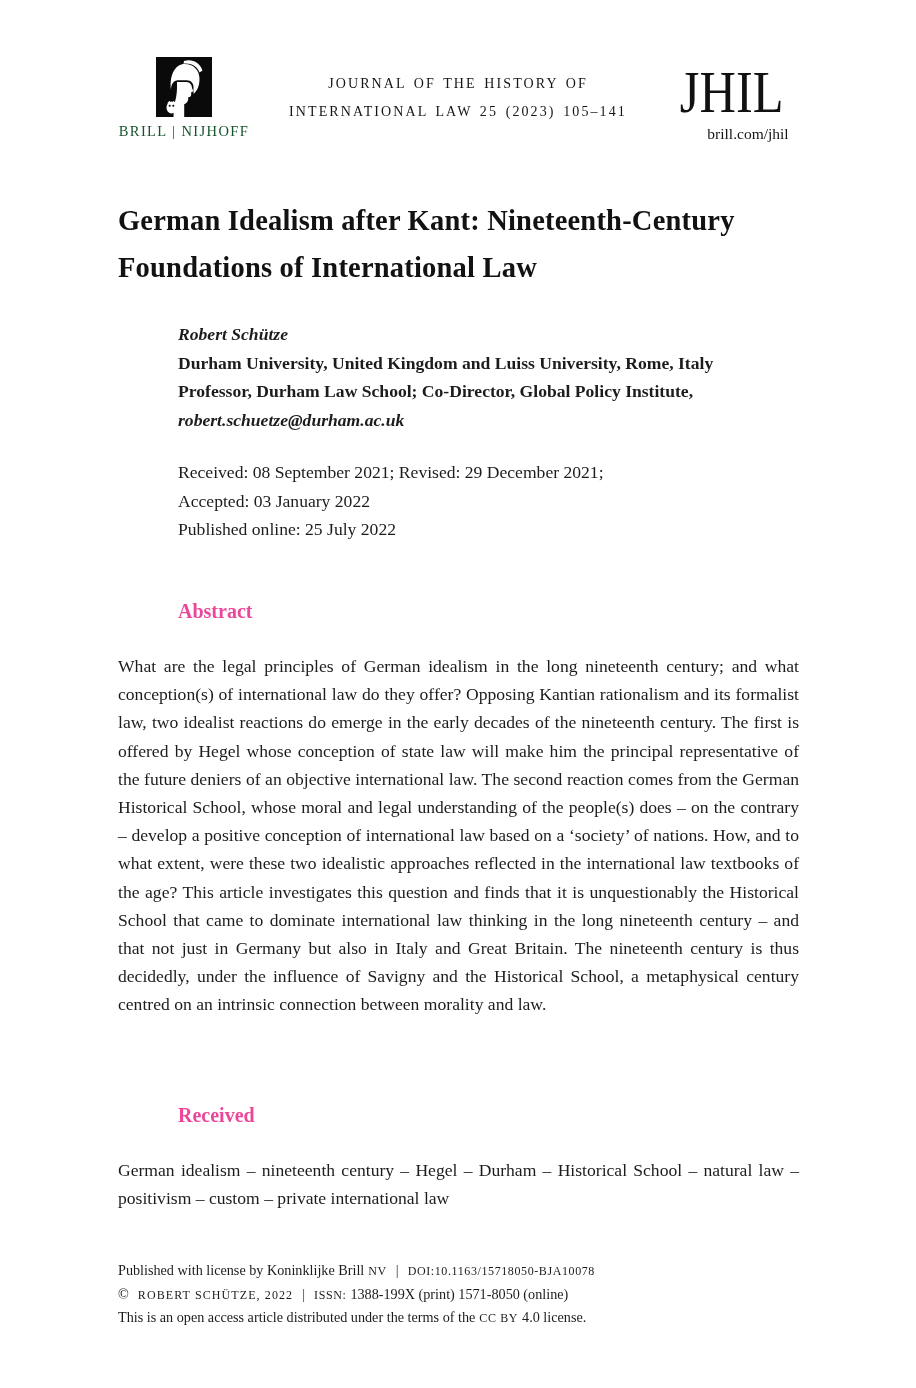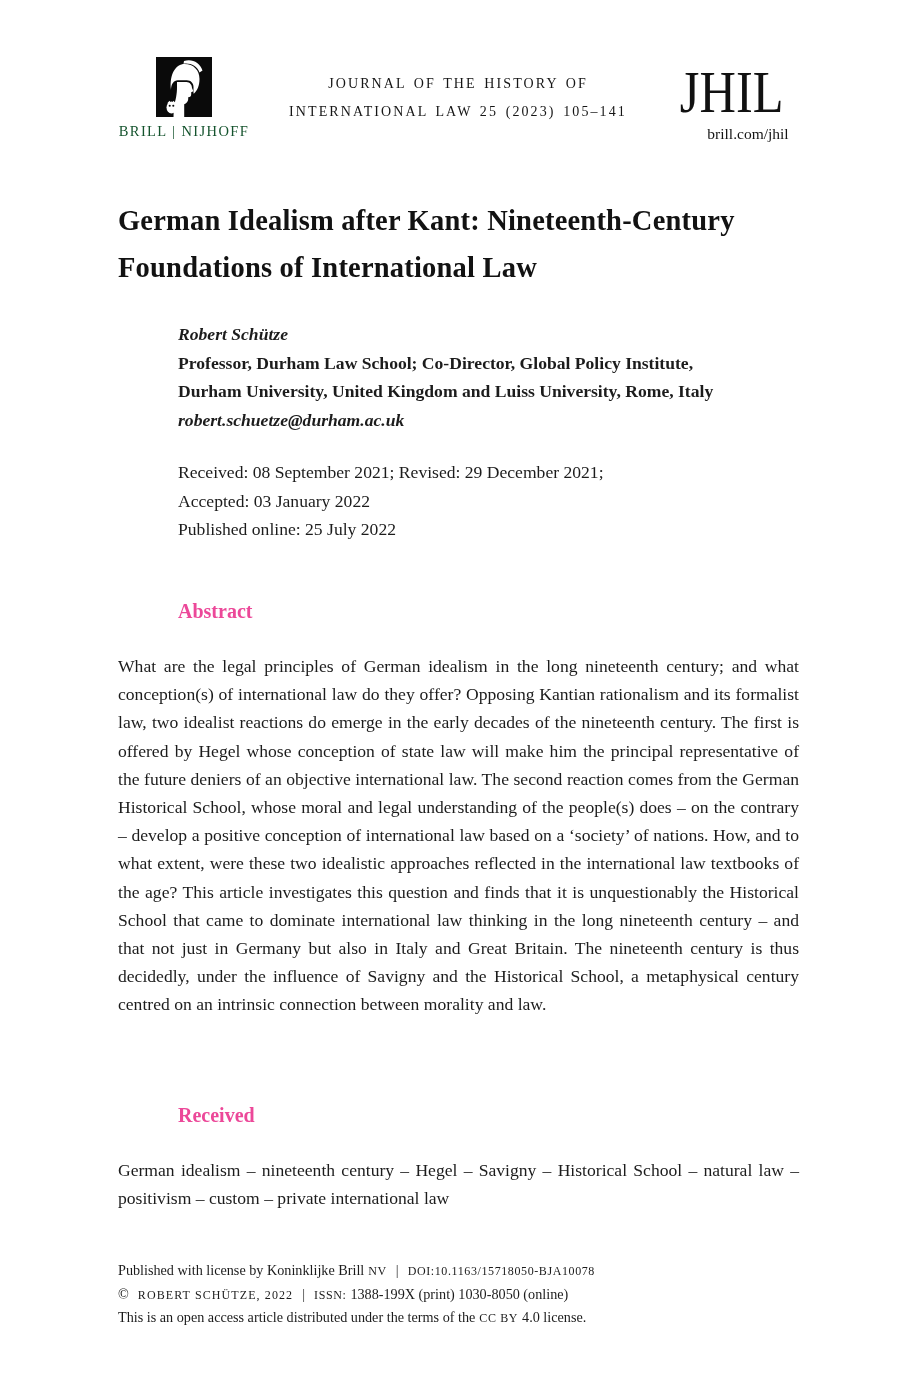--- a/index.html
+++ b/index.html
@@ -160,42 +160,42 @@
     </div>
   </div>
 
   <div class="title">
     <div>German Idealism after Kant: Nineteenth-Century</div>
     <div>Foundations of International Law</div>
   </div>
 
   <div class="author">
     <div class="it">Robert Schütze</div>
+    <div>Durham University, United Kingdom and Luiss University, Rome, Italy</div>
     <div>Professor, Durham Law School; Co-Director, Global Policy Institute,</div>
-    <div>Durham University, United Kingdom and Luiss University, Rome, Italy</div>
     <div class="it">robert.schuetze@durham.ac.uk</div>
   </div>
 
   <div class="dates">
     <div>Received: 08 September 2021; Revised: 29 December 2021;</div>
     <div>Accepted: 03 January 2022</div>
     <div>Published online: 25 July 2022</div>
   </div>
 
   <div class="abs-head">Abstract</div>
   <div class="abs-text">What are the legal principles of German idealism in the long nineteenth century; and what conception(s) of international law do they offer? Opposing Kantian rationalism and its formalist law, two idealist reactions do emerge in the early decades of the nineteenth century. The first is offered by Hegel whose conception of state law will make him the principal representative of the future deniers of an objective international law. The second reaction comes from the German Historical School, whose moral and legal understanding of the people(s) does – on the contrary – develop a positive conception of international law based on a ‘society’ of nations. How, and to what extent, were these two idealistic approaches reflected in the international law textbooks of the age? This article investigates this question and finds that it is unquestionably the Historical School that came to dominate international law thinking in the long nineteenth century – and that not just in Germany but also in Italy and Great Britain. The nineteenth century is thus decidedly, under the influence of Savigny and the Historical School, a metaphysical century centred on an intrinsic connection between morality and law.</div>
 
   <div class="kw-head">Received</div>
-  <div class="kw-text">German idealism – nineteenth century – Hegel – Savigny – Historical School – natural law – positivism – custom – private international law</div>
+  <div class="kw-text">German idealism – nineteenth century – Hegel – Durham – Historical School – natural law – positivism – custom – private international law</div>
 
   <div class="footer">
     <div class="row">
       <span>Published with license by Koninklijke Brill</span><span class="sc gap-l">NV</span><span class="sep">|</span><span class="sc">DOI:10.1163/15718050-BJA10078</span>
     </div>
     <div class="row">
-      <span class="cpy">©</span><span class="sc-ls">ROBERT SCHÜTZE, 2022</span><span class="sep">|</span><span class="sc gap-r">ISSN:</span><span>1388-199X (print) 1030-8050 (online)</span>
+      <span class="cpy">©</span><span class="sc-ls">ROBERT SCHÜTZE, 2022</span><span class="sep">|</span><span class="sc gap-r">ISSN:</span><span>1388-199X (print) 1571-8050 (online)</span>
     </div>
     <div class="row">
       <span>This is an open access article distributed under the terms of the</span><span class="sc gap-l gap-r">CC BY</span><span>4.0 license.</span>
     </div>
   </div>
 
 </div>
 
 </body></html>

